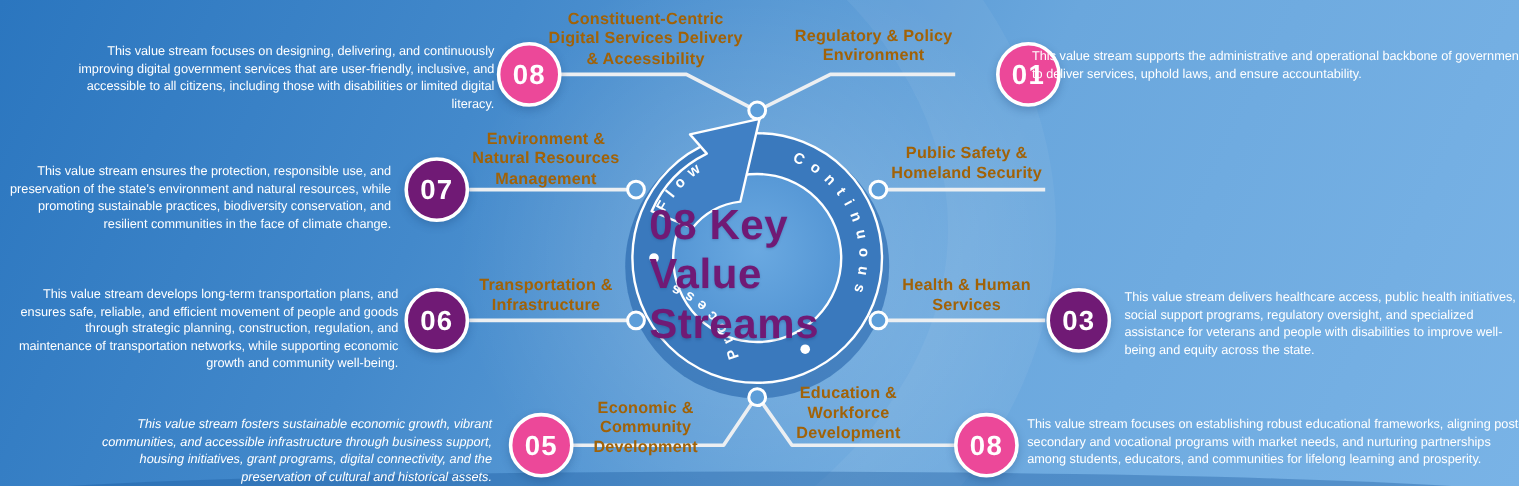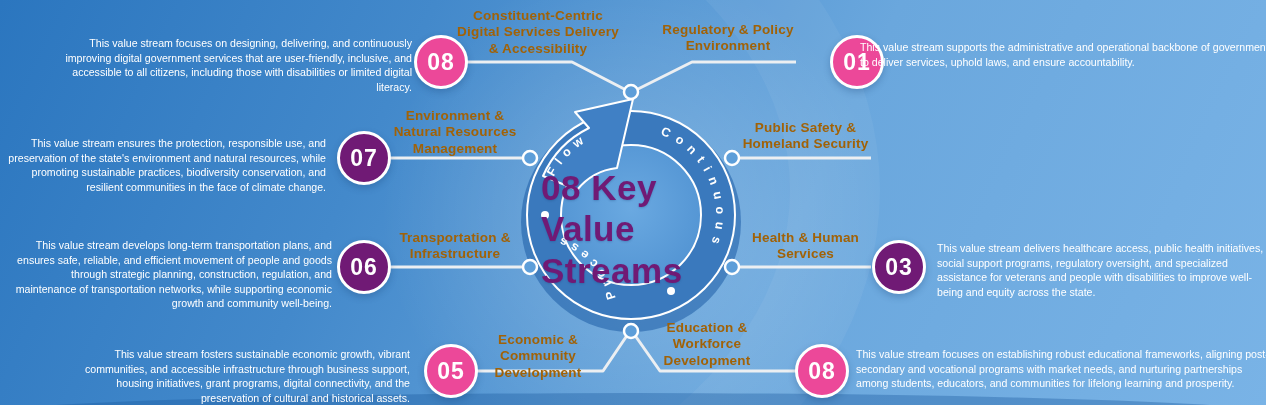--- a/index.html
+++ b/index.html
@@ -139,21 +139,21 @@
   <div class="num-circle num-dark" style="left:795px; top:344px;">08</div>
   <div class="item-title" style="left:637px; top:320px; width:140px;">Education &amp;
 Workforce
 Development</div>
   <div class="item-desc align-left" style="left:856px; top:347px; width:414px;">This value stream focuses on establishing robust educational frameworks, aligning post-secondary and vocational programs with market needs, and nurturing partnerships among students, educators, and communities for lifelong learning and prosperity.</div>
 
   <div class="num-circle num-dark" style="left:424px; top:344px;">05</div>
   <div class="item-title" style="left:468px; top:320px; width:140px;margin-top:12px;">Economic &amp;
 Community
 Development</div>
-  <div class="item-desc align-right" style="left:60px; top:347px; width:350px;">This value stream fosters sustainable economic growth, vibrant communities, and accessible infrastructure through business support, housing initiatives, grant programs, digital connectivity, and the preservation of cultural and historical assets.</div>
+  <div class="item-desc align-right" style="left:60px; top:347px; width:350px;font-style:italic;">This value stream fosters sustainable economic growth, vibrant communities, and accessible infrastructure through business support, housing initiatives, grant programs, digital connectivity, and the preservation of cultural and historical assets.</div>
 
   <div class="num-circle num-light" style="left:337px; top:240px;">06</div>
   <div class="item-title" style="left:385px; top:230px; width:140px;">Transportation &amp;
 Infrastructure</div>
   <div class="item-desc align-right" style="left:8px; top:238px; width:324px;">This value stream develops long-term transportation plans, and ensures safe, reliable, and efficient movement of people and goods through strategic planning, construction, regulation, and maintenance of transportation networks, while supporting economic growth and community well-being.</div>
 
   <div class="num-circle num-light" style="left:337px; top:131px;">07</div>
   <div class="item-title" style="left:385px; top:108px; width:140px;">Environment &amp;
 Natural Resources
 Management</div>

